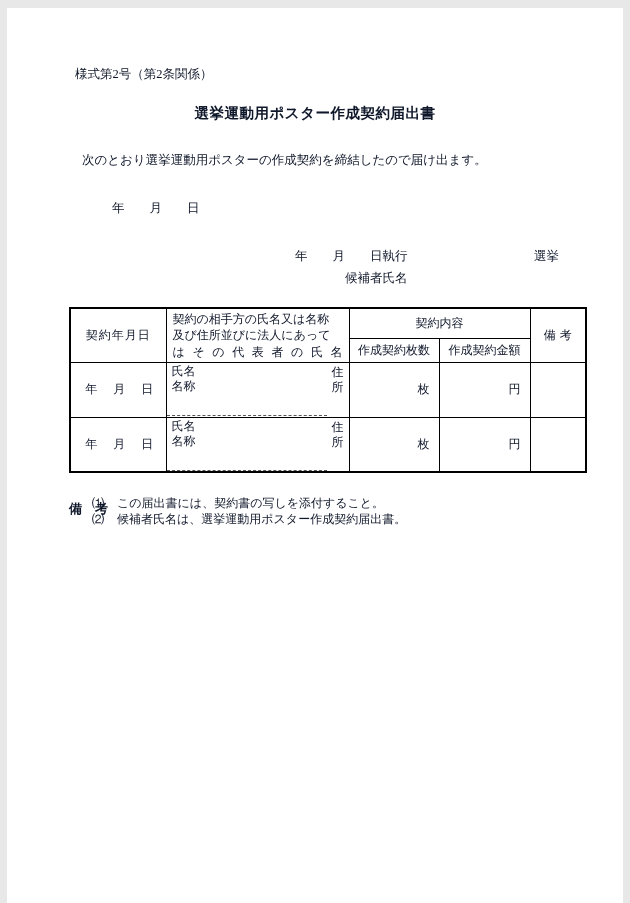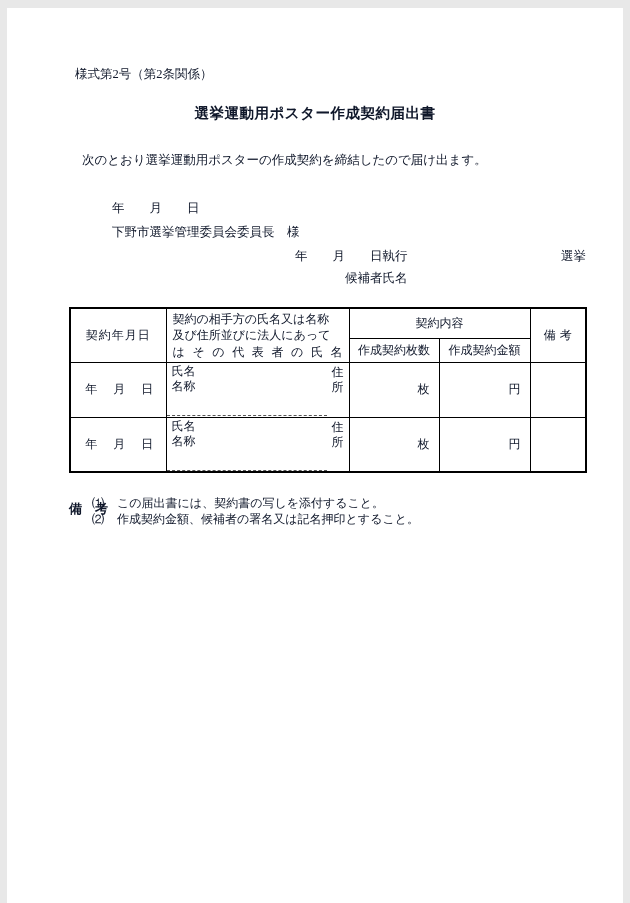--- a/index.html
+++ b/index.html
@@ -24,21 +24,21 @@
     font-family: "Liberation Sans", "DejaVu Sans", sans-serif;
     font-weight: bold;
     font-size: 14.5px;
     letter-spacing: 0.5px;
   }
 
   .intro      { left: 75px;  top: 144px; font-size: 12.5px; }
   .date-line  { left: 105px; top: 192px; font-size: 12.5px; }
   .addressee  { left: 105px; top: 216px; font-size: 12.5px; }
   .execution  { left: 288px; top: 240px; font-size: 12.5px; }
-  .election   { left: 554px; top: 240px; font-size: 12.5px; }
+  .election   { left: 527px; top: 240px; font-size: 12.5px; }
   .candidate  { left: 338px; top: 262px; font-size: 12.5px; }
 
   table.contract {
     position: absolute;
     left: 62px; top: 299px;
     width: 516px;
     border-collapse: collapse;
     table-layout: fixed;
     font-size: 12px;
     border: 2px solid #000;
@@ -84,21 +84,20 @@
 <div class="page">
 
   <div class="abs form-number">様式第2号（第2条関係）</div>
 
   <div class="abs intro">次のとおり選挙運動用ポスターの作成契約を締結したので届け出ます。</div>
 
   <div class="abs doc-title">選挙運動用ポスター作成契約届出書</div>
 
   <div class="abs date-line">年　　月　　日</div>
 
-  <div class="abs addressee">下野市選挙管理委員会委員長　様</div>
 
   <div class="abs execution">年　　月　　日執行</div>
 
   <div class="abs election">選挙</div>
 
   <div class="abs candidate">候補者氏名</div>
 
   <table class="contract">
     <colgroup>
       <col style="width:96px">
@@ -159,16 +158,16 @@
 
   <div class="abs notes-heading">備　考</div>
 
   <div class="abs note-item note-1">
     <span class="note-num">⑴</span>
     <span>この届出書には、契約書の写しを添付すること。</span>
   </div>
 
   <div class="abs note-item note-2">
     <span class="note-num">⑵</span>
-    <span>作成契約金額、候補者の署名又は記名押印とすること。</span>
+    <span>候補者氏名は、選挙運動用ポスター作成契約届出書。</span>
   </div>
 
 </div>
 
 </body></html>

